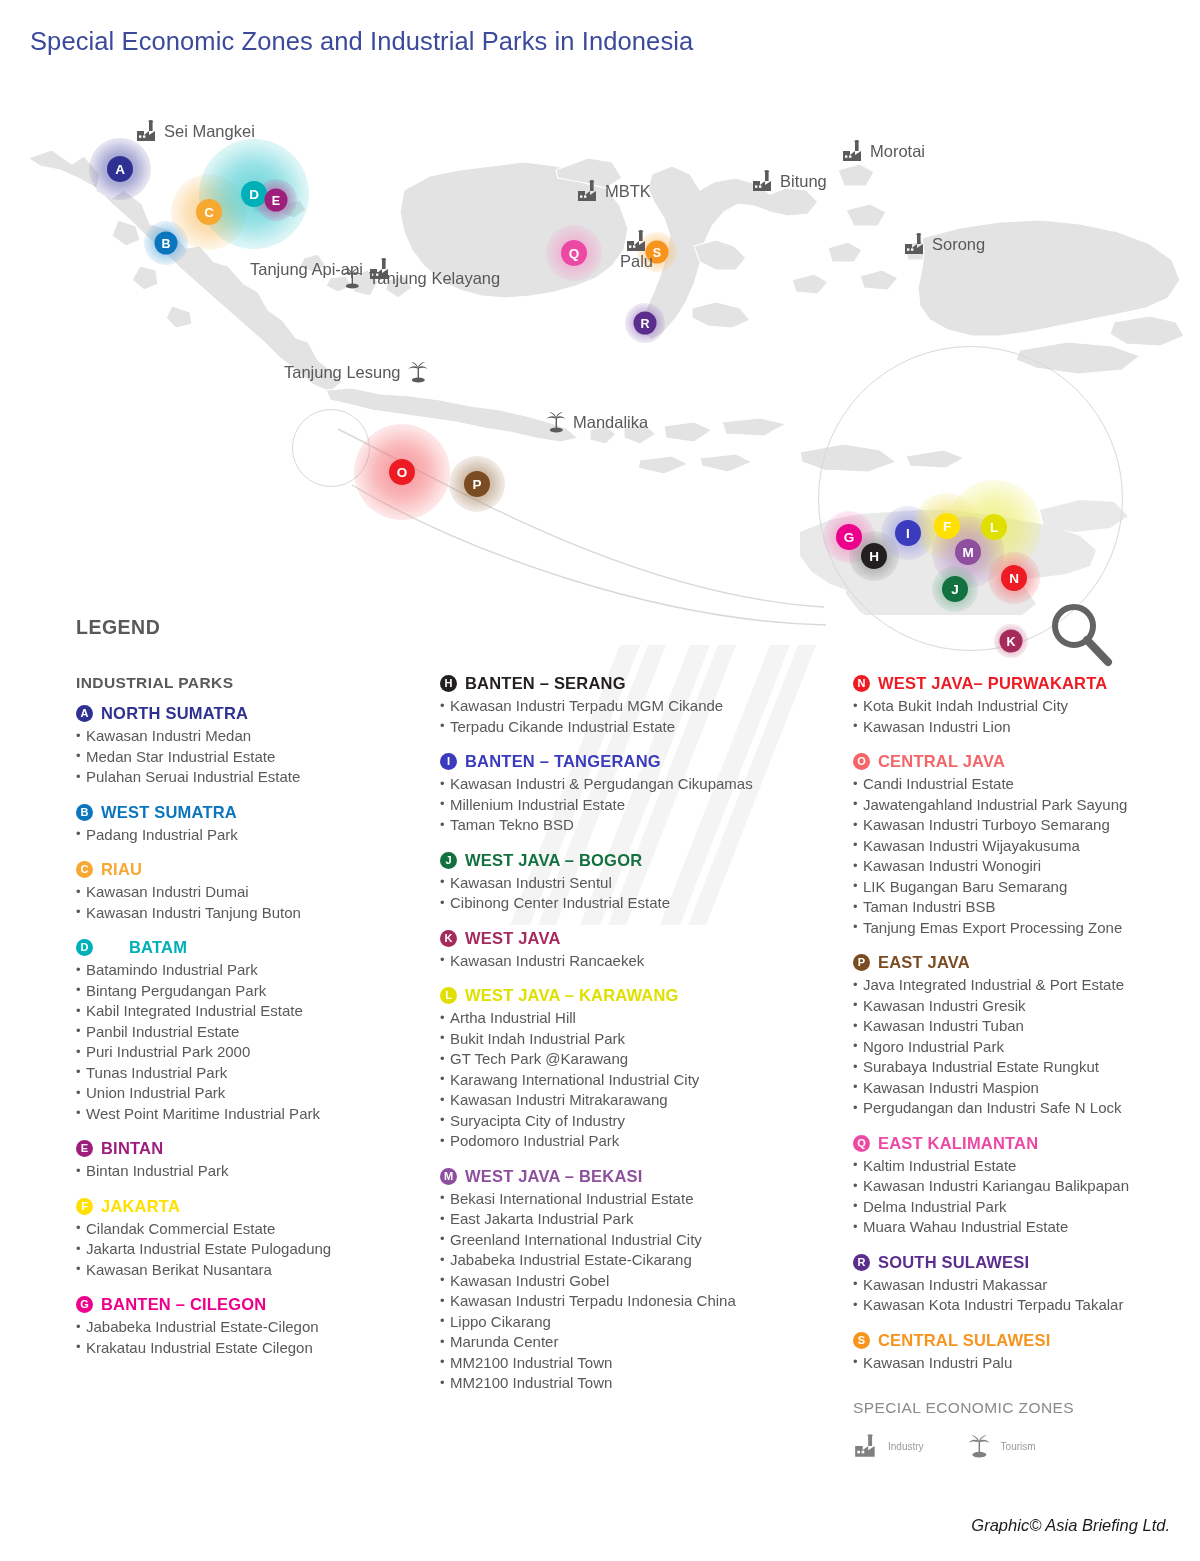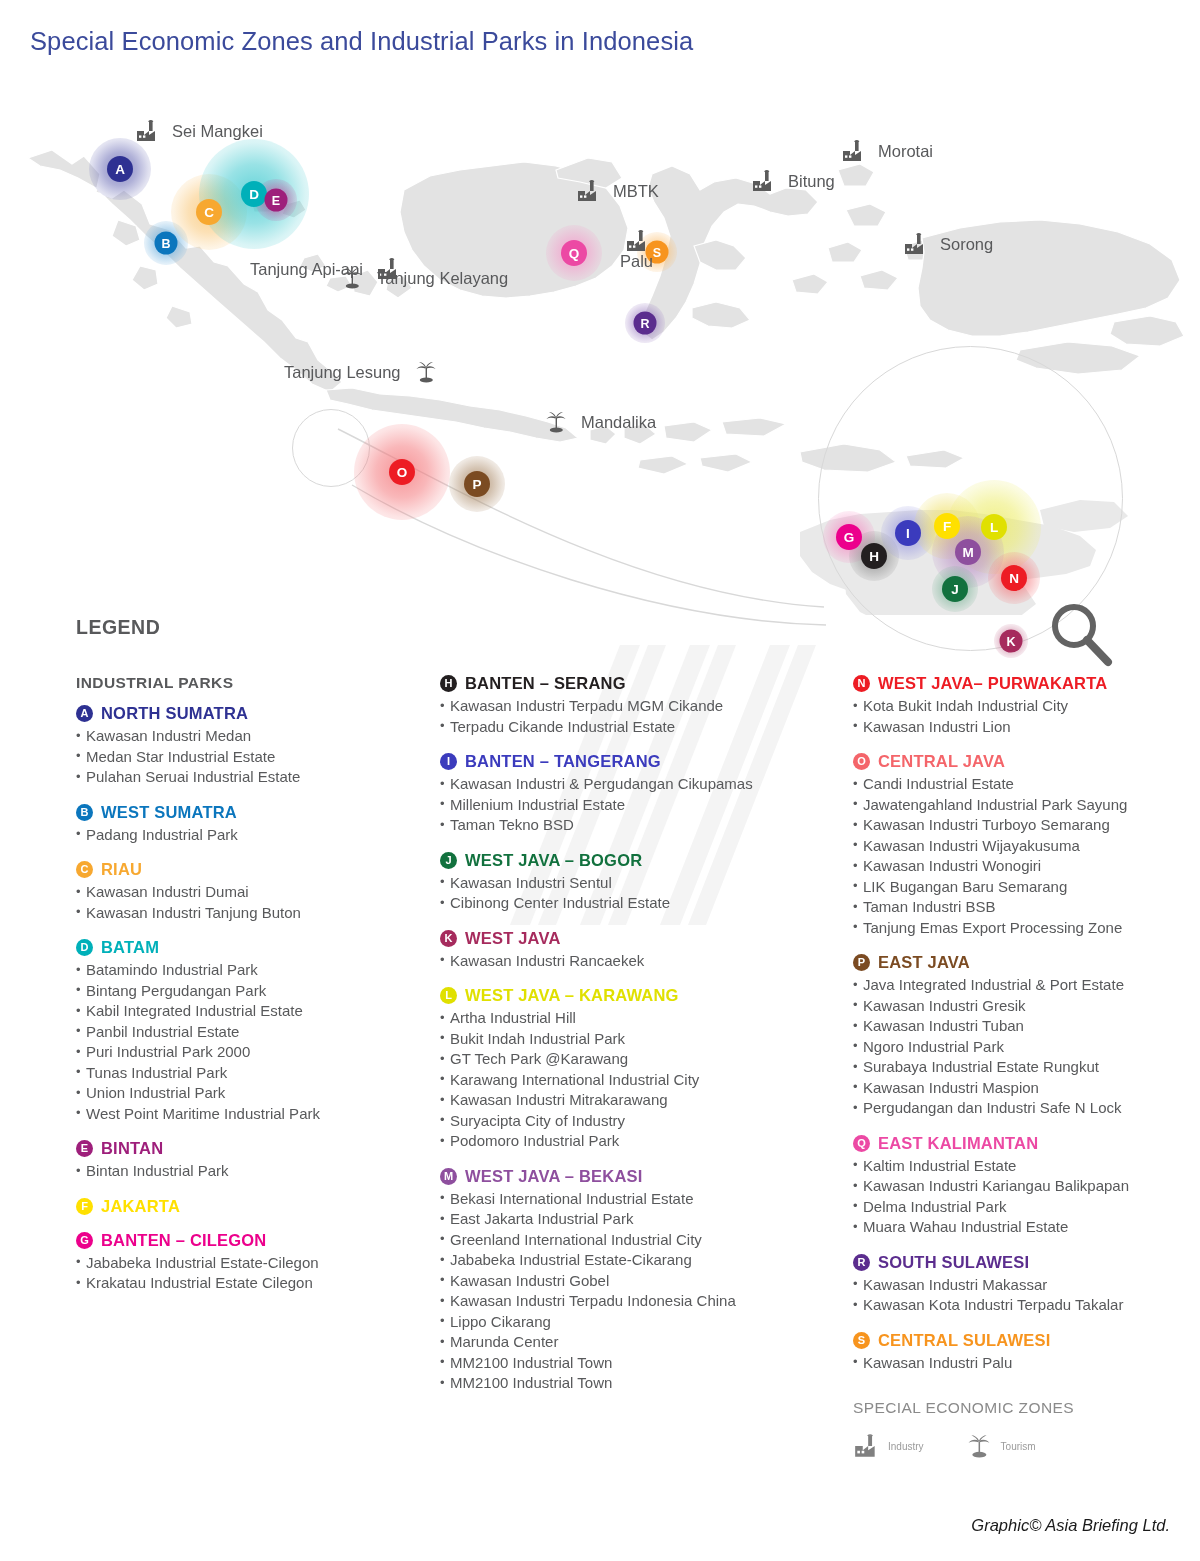--- a/index.html
+++ b/index.html
@@ -56,21 +56,21 @@
     transform: translate(-50%,-50%);
     border-radius: 50%;
     z-index: 4;
     pointer-events:none;
   }
 
   .sez {
     position: absolute;
     display: flex;
     align-items: center;
-    gap: 13px;
+    gap: 5px;
     z-index: 7;
     white-space: nowrap;
   }
   .sez.rtl { flex-direction: row-reverse; }
   .sez-label { font-size: 16.5px; color: #58595b; }
   .sez svg { display:block; }
 
   .lens-circle {
     position:absolute;
     border:1.4px solid #d8d8d8;
@@ -457,21 +457,21 @@
             <div class="group-name" style="color: rgb(247, 168, 48);">RIAU</div>
           </div>
           <ul class="items">
             <li>Kawasan Industri Dumai</li>
             <li>Kawasan Industri Tanjung Buton</li>
           </ul>
         </div>
         <div class="group">
           <div class="group-head">
             <div class="badge" style="background: rgb(0, 176, 185);">D</div>
-            <div class="group-name" style="color: rgb(0, 176, 185);">BATAM</div>
+            <div class="group-name" style="color: rgb(0, 176, 185); margin-left: 28px;">BATAM</div>
           </div>
           <ul class="items">
             <li>Batamindo Industrial Park</li>
             <li>Bintang Pergudangan Park</li>
             <li>Kabil Integrated Industrial Estate</li>
             <li>Panbil Industrial Estate</li>
             <li>Puri Industrial Park 2000</li>
             <li>Tunas Industrial Park</li>
             <li>Union Industrial Park</li>
             <li>West Point Maritime Industrial Park</li>
@@ -484,20 +484,25 @@
           </div>
           <ul class="items">
             <li>Bintan Industrial Park</li>
           </ul>
         </div>
         <div class="group">
           <div class="group-head">
             <div class="badge" style="background: rgb(255, 224, 0); color: rgb(255, 255, 255);">F</div>
             <div class="group-name" style="color: rgb(255, 224, 0);">JAKARTA</div>
           </div>
+          <ul class="items">
+            <li>Cilandak Commercial Estate</li>
+            <li>Jakarta Industrial Estate Pulogadung</li>
+            <li>Kawasan Berikat Nusantara</li>
+          </ul>
         </div>
         <div class="group">
           <div class="group-head">
             <div class="badge" style="background: rgb(236, 0, 140);">G</div>
             <div class="group-name" style="color: rgb(236, 0, 140);">BANTEN – CILEGON</div>
           </div>
           <ul class="items">
             <li>Jababeka Industrial Estate-Cilegon</li>
             <li>Krakatau Industrial Estate Cilegon</li>
           </ul>

